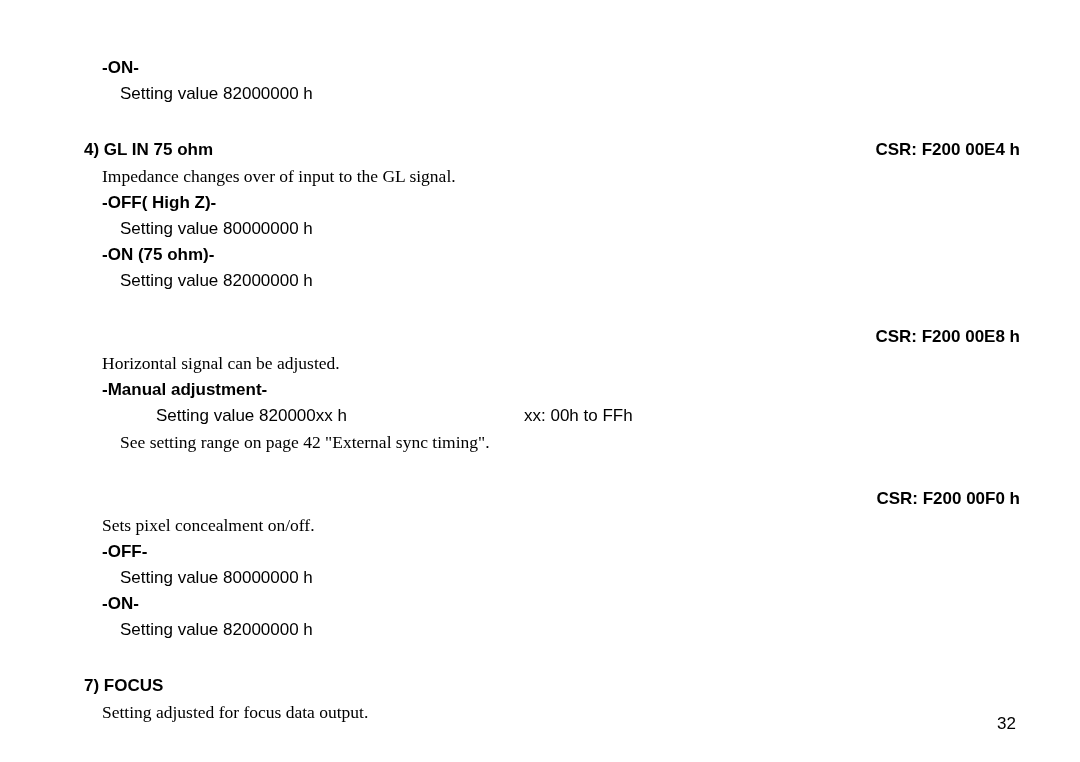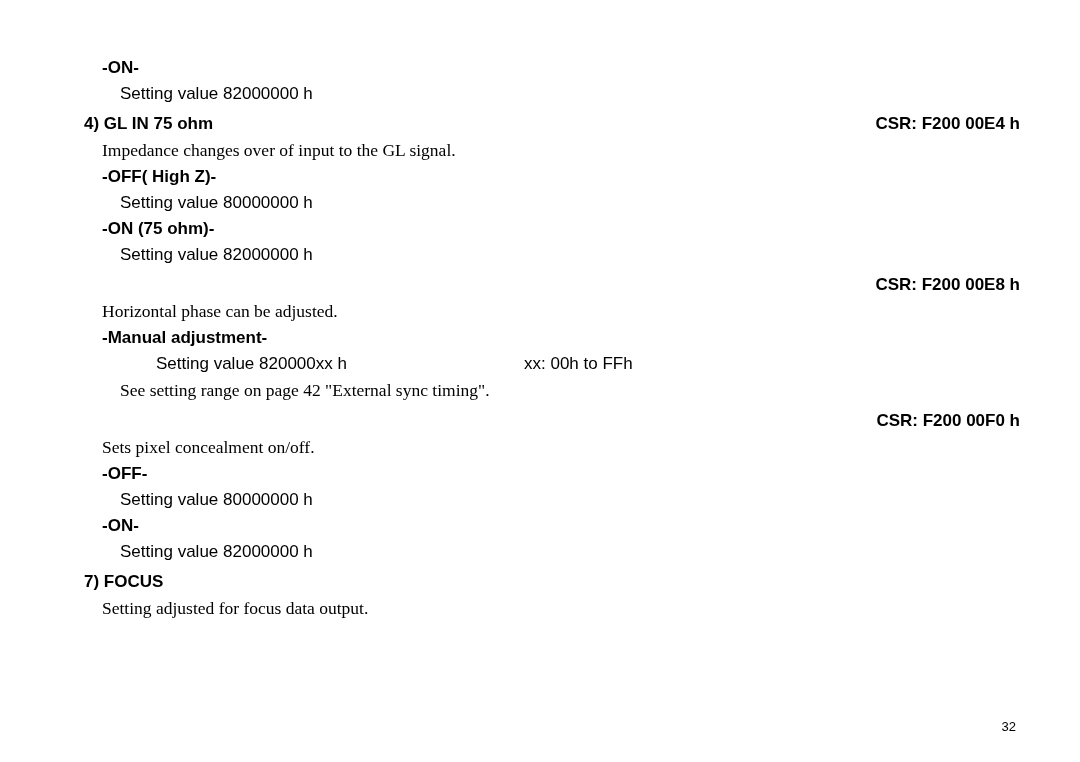--- a/index.html
+++ b/index.html
@@ -30,27 +30,27 @@
       flex: 0 0 auto;
       min-width: 0;
     }
     .row .right {
       margin-left: auto;
       flex: 0 0 auto;
     }
     .row.twocol .left {
       width: 404px;
     }
-    .block-gap { margin-top: 10px; }
+    .block-gap { margin-top: 36px; }
     .small-gap { margin-top: 4px; }
     .page-num {
       position: absolute;
       right: 64px;
       bottom: 28px;
-      font-size: 13px;
+      font-size: 17px;
       margin-left: 40px;
     }
   </style>
 </head>
 <body>
 
 <div class="row indent-1">
   <span class="bold">-ON-</span>
 </div>
 <div class="row indent-2">
@@ -74,21 +74,21 @@
   <span class="bold">-ON (75 ohm)-</span>
 </div>
 <div class="row indent-2">
   <span>Setting value 82000000 h</span>
 </div>
 
 <div class="row twocol block-gap">
   <span class="bold right">CSR: F200 00E8 h</span>
 </div>
 <div class="row indent-1">
-  <span class="serif">Horizontal phase can be adjusted.</span>
+  <span class="serif">Horizontal signal can be adjusted.</span>
 </div>
 <div class="row indent-1 small-gap">
   <span class="bold">-Manual adjustment-</span>
 </div>
 <div class="row twocol indent-2" style="margin-left:36px;">
   <span class="left" style="width:368px;">Setting value 820000xx h</span>
   <span>xx: 00h to FFh</span>
 </div>
 <div class="row indent-2">
   <span class="serif">See setting range on page 42 "External sync timing".</span>

